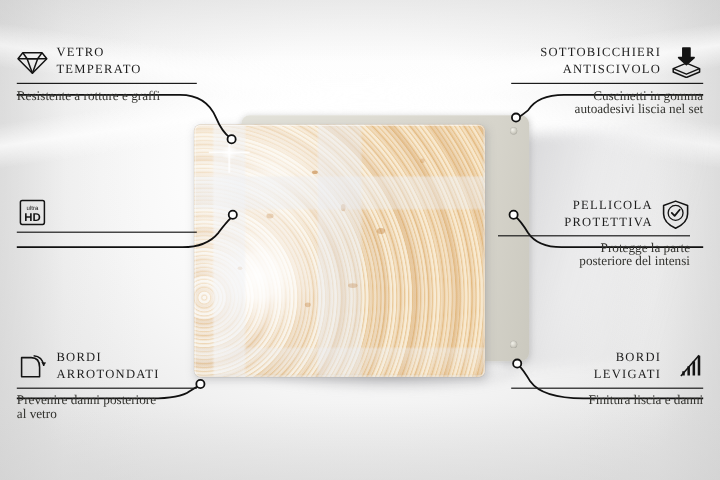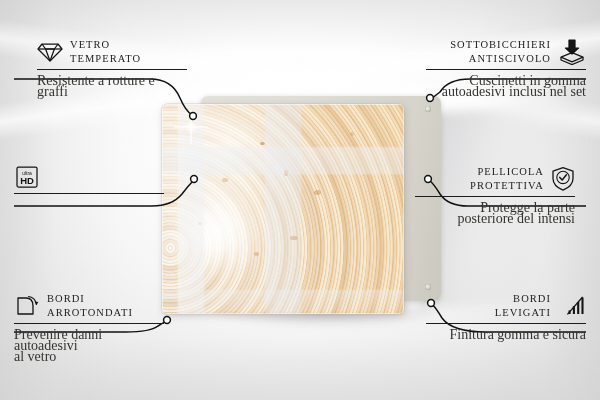--- a/index.html
+++ b/index.html
@@ -124,33 +124,33 @@
   }
   .board-edge {
     position:absolute; inset:0; border-radius:5px;
     box-shadow:inset 0 0 0 1px rgba(255,255,255,.55), inset -1px -1px 2px rgba(160,160,160,.22);
   }
 
   
   .feat { position:absolute; }
   .feat .head { display:flex; align-items:center; gap:7px; }
   .feat.left .head { justify-content:flex-start; }
-  .feat.right .head { justify-content:flex-end;align-items:flex-end; }
+  .feat.right .head { justify-content:flex-end; }
 
   .ftitle {
     font-size:10.5px; letter-spacing:1.05px; color:#1d1d1d;
     line-height:13.5px; text-transform:uppercase; font-weight:400;
     white-space:pre-line;
   }
   .feat.right .ftitle { text-align:right; }
 
   .rule { height:1.35px; background:#1c1c1c; margin:4px 0 5px; }
 
   .fdesc {
-    font-size:14px; line-height:11px; color:#33332f;
+    font-size:11px; line-height:11px; color:#33332f;
     white-space:pre-line;
   }
   .feat.right .fdesc { text-align:right; }
 
   .ico { flex:0 0 auto; display:block; }
 
   
   #wires { position:absolute; left:0; top:0; width:600px; height:400px; pointer-events:none; }
 </style>
 </head>
@@ -199,21 +199,21 @@
     <g fill="#ffffff" stroke="#111111" stroke-width="1.5">
       <circle cx="193" cy="116" r="3.4"></circle>
       <circle cx="194" cy="179" r="3.4"></circle>
       <circle cx="167" cy="320" r="3.4"></circle>
       <circle cx="430" cy="98" r="3.4"></circle>
       <circle cx="428" cy="179" r="3.4"></circle>
       <circle cx="431" cy="303" r="3.4"></circle>
     </g>
   </svg>
 
-  <div class="feat left" style="left:14px;top:38px;width:150px;margin-left:23px;">
+  <div class="feat left" style="left:14px;top:38px;width:150px;">
     <div class="head">
       <svg class="ico" width="26" height="22" viewBox="0 0 26 22">
         <g fill="none" stroke="#141414" stroke-width="1.25" stroke-linejoin="round">
           <path d="M5 3 L21 3 L25 8 L13 20 L1 8 Z"></path>
           <path d="M1 8 H25"></path>
           <path d="M5 3 L8.6 8 L13 20"></path>
           <path d="M21 3 L17.4 8 L13 20"></path>
           <path d="M8.6 8 H17.4"></path>
         </g>
       </svg>
@@ -239,39 +239,39 @@
     <div class="head">
       <svg class="ico" width="26" height="24" viewBox="0 0 26 24">
         <path d="M4 4 H12 Q19 4 19 12 V20 H4 Z" fill="none" stroke="#141414" stroke-width="1.3" stroke-linejoin="round"></path>
         <path d="M14 2.5 Q21.5 3 22.5 11" fill="none" stroke="#141414" stroke-width="1.2"></path>
         <path d="M22.5 11 L20.4 7.6 L24.4 8.1 Z" fill="#141414"></path>
       </svg>
       <div class="ftitle">BORDI
 ARROTONDATI</div>
     </div>
     <div class="rule"></div>
-    <div class="fdesc">Prevenire danni autoadesivi
+    <div class="fdesc">Prevenire danni posteriore
 al vetro</div>
   </div>
 
   <div class="feat right" style="right:14px;top:38px;width:160px;">
     <div class="head">
       <div class="ftitle">SOTTOBICCHIERI
 ANTISCIVOLO</div>
       <svg class="ico" width="28" height="26" viewBox="0 0 28 26">
         <g fill="none" stroke="#141414" stroke-width="1.25" stroke-linejoin="round">
           <path d="M11 1 H17 V9 H20.5 L14 15 L7.5 9 H11 Z" fill="#141414"></path>
           <path d="M14 13.6 L25 18.2 L14 22.8 L3 18.2 Z"></path>
           <path d="M3 18.2 V21 L14 25.6 L25 21 V18.2"></path>
         </g>
       </svg>
     </div>
     <div class="rule"></div>
     <div class="fdesc">Cuscinetti in gomma
-autoadesivi inclusi nel set</div>
+autoadesivi liscia nel set</div>
   </div>
 
   <div class="feat right" style="right:25px;top:165px;width:160px;">
     <div class="head">
       <div class="ftitle">PELLICOLA
 PROTETTIVA</div>
       <svg class="ico" width="24" height="26" viewBox="0 0 24 26">
         <path d="M12 1.6 L22 5.2 V12.4 Q22 19.8 12 24.2 Q2 19.8 2 12.4 V5.2 Z" fill="none" stroke="#141414" stroke-width="1.3" stroke-linejoin="round"></path>
         <circle cx="12" cy="11.4" r="6.2" fill="none" stroke="#141414" stroke-width="1.1"></circle>
         <path d="M8.8 11.4 L11.2 13.9 L15.4 8.8" fill="none" stroke="#141414" stroke-width="1.5" stroke-linecap="round" stroke-linejoin="round"></path>
@@ -290,16 +290,16 @@
         <g stroke="#141414" stroke-width="2.1" stroke-linecap="butt">
           <path d="M24.5 2.5 L24.5 19"></path>
           <path d="M20.2 7 L20.2 19"></path>
           <path d="M15.9 11.2 L15.9 19"></path>
           <path d="M11.6 15.4 L11.6 19"></path>
         </g>
         <path d="M24.6 2 L9.4 19.4" stroke="#141414" stroke-width="1.3" fill="none"></path>
       </svg>
     </div>
     <div class="rule"></div>
-    <div class="fdesc">Finitura gomma e sicura</div>
+    <div class="fdesc">Finitura liscia e danni</div>
   </div>
 
 </div>
 
 </body></html>

